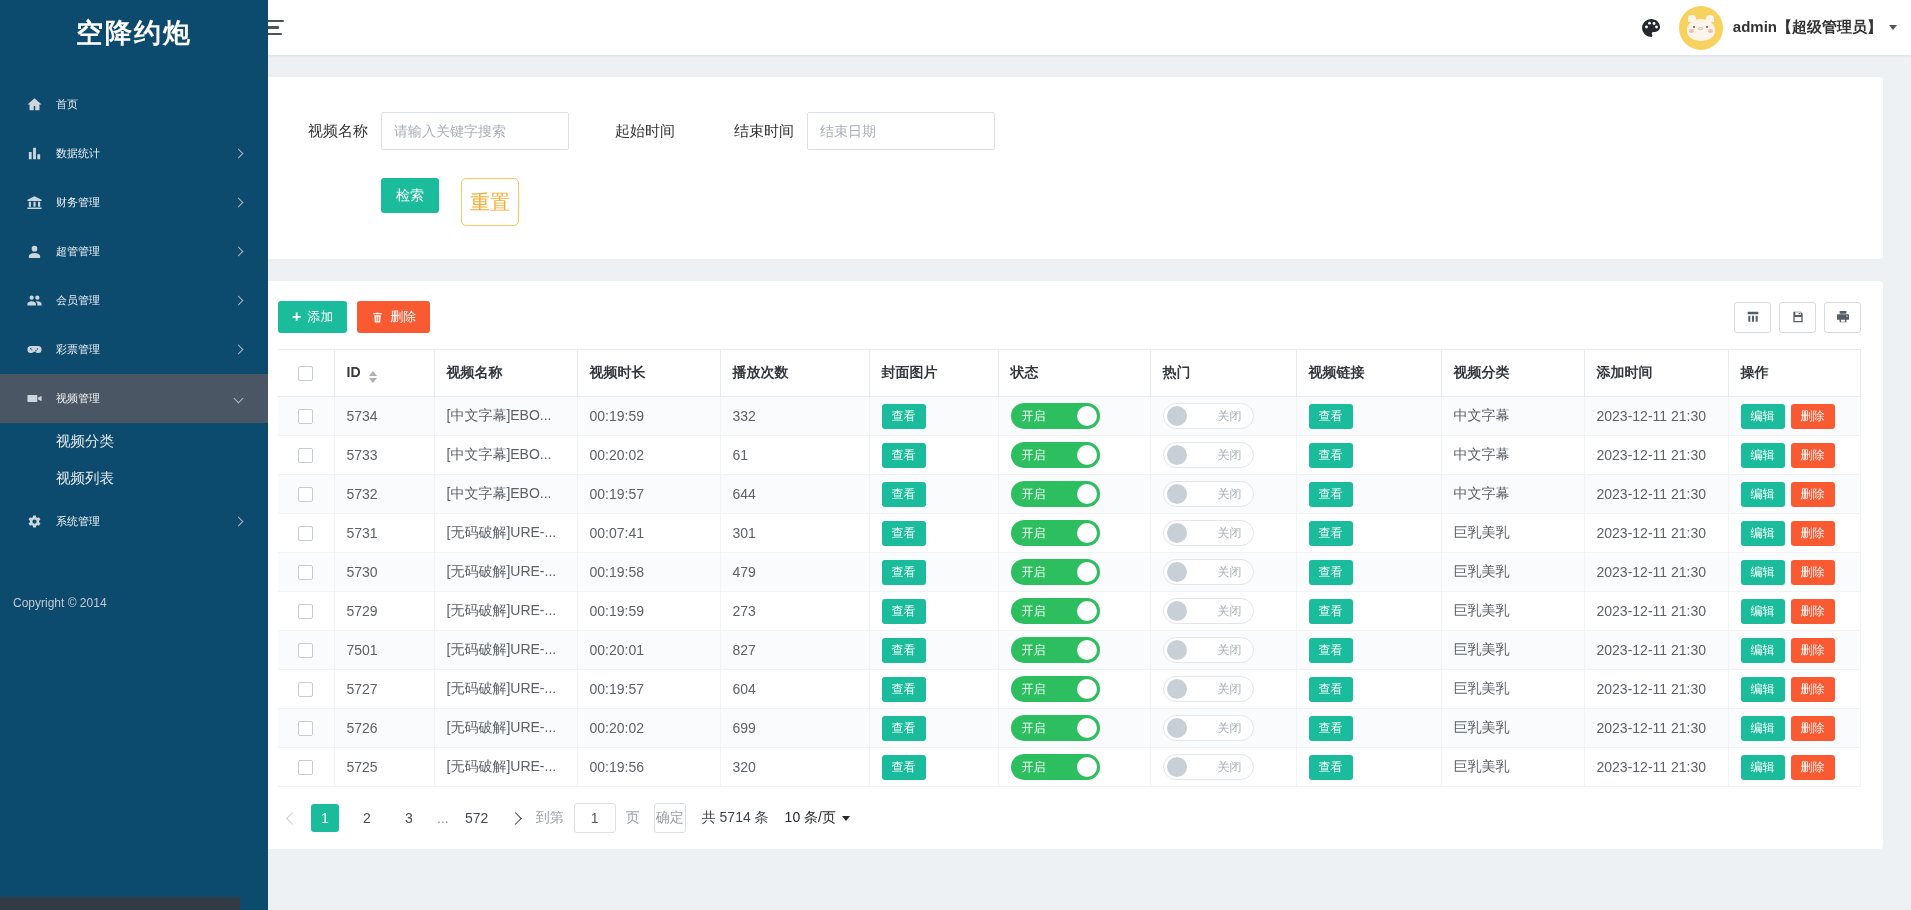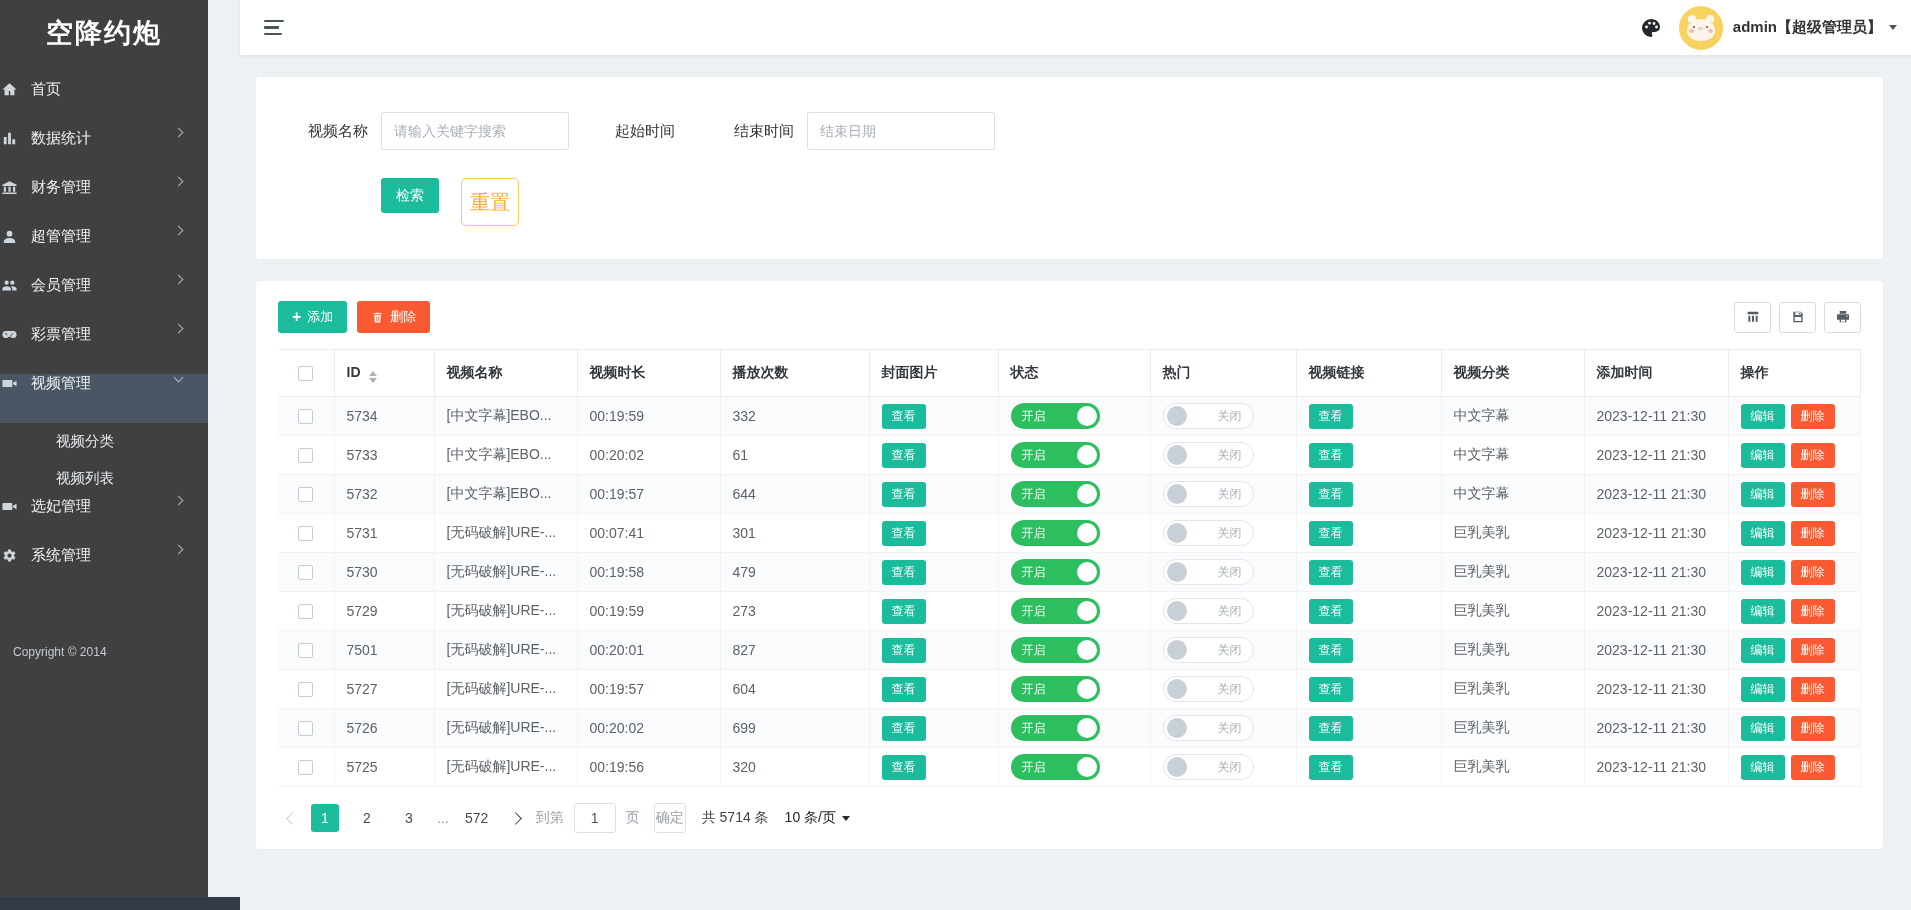--- a/index.html
+++ b/index.html
@@ -1,26 +1,26 @@
 <!DOCTYPE html>
 <html style="--accent: #1abc9c; --danger: #fa5a32; --warning: #fbab2c; --warning-border: #fbc860; --toggle-on: #2dbe60;"><head>
 <meta charset="utf-8">
 <style>
   * { margin:0; padding:0; box-sizing:border-box; }
   html,body { width:1911px; height:910px; overflow:hidden;
     font-family:"Liberation Sans","DejaVu Sans",sans-serif; background:#eef1f4; }
 
   
-  .sidebar { position:absolute; left:0; top:0; width:208px; height:910px;
-    background:#404040; color:#fff; z-index:5; }
+  .sidebar { position:absolute; left:0; top:0; width:268px; height:910px;
+    background:#0c4a6e; color:#fff; z-index:5; }
   .logo { height:66px; display:flex; align-items:center; justify-content:center;
     font-size:27px; font-weight:bold; letter-spacing:2px; color:#fff; }
   .menu { margin-top:14px; }
-  .menu-item { position:relative; height:49px; display:flex; align-items:flex-start;
-    cursor:pointer; color:#eef1f4; font-size:15px; }
+  .menu-item { position:relative; height:49px; display:flex; align-items:center;
+    padding-left:25px; cursor:pointer; color:#eef1f4; font-size:11px; }
   .menu-item.active { background:#4a5663; }
   .menu-item .mi-icon { width:18px; height:18px; margin-right:13px; flex:0 0 18px;
     display:flex; align-items:center; justify-content:center; }
   .mi-icon svg { width:17px; height:17px; fill:#cdd5dd; }
   .chev { position:absolute; right:26px; width:7px; height:7px;
     border-right:1.6px solid #aeb7c1; border-bottom:1.6px solid #aeb7c1; }
   .chev.right { transform:rotate(-45deg); }
   .chev.down  { transform:rotate(45deg); }
   .submenu-item { height:37px; display:flex; align-items:center; padding-left:56px;
     font-size:14.5px; color:#e7ebef; cursor:pointer; }
@@ -207,29 +207,20 @@
     </div>
     <div class="submenu">
       <div class="submenu-item">
         <span>视频分类</span>
       </div>
       <div class="submenu-item">
         <span>视频列表</span>
       </div>
     </div>
 
-    <div class="menu-item">
-      <span class="mi-icon">
-        <svg viewBox="0 0 24 24">
-            <path d="M3 7h12a1 1 0 0 1 1 1v8a1 1 0 0 1-1 1H3a1 1 0 0 1-1-1V8a1 1 0 0 1 1-1zm14 4 5-3v8l-5-3z"></path>
-          </svg>
-        </span>
-      <span>选妃管理</span>
-      <span class="chev right"></span>
-    </div>
 
     <div class="menu-item">
       <span class="mi-icon">
         <svg viewBox="0 0 24 24">
             <path d="M19.4 13a7.5 7.5 0 0 0 0-2l2-1.5-2-3.5-2.4 1a7.4 7.4 0 0 0-1.7-1L15 3.5h-4l-.3 2.5a7.4 7.4 0 0 0-1.7 1l-2.4-1-2 3.5L6.6 11a7.5 7.5 0 0 0 0 2l-2 1.5 2 3.5 2.4-1a7.4 7.4 0 0 0 1.7 1l.3 2.5h4l.3-2.5a7.4 7.4 0 0 0 1.7-1l2.4 1 2-3.5zM13 15a3 3 0 1 1 3-3 3 3 0 0 1-3 3z" transform="translate(-1)"></path>
           </svg>
         </span>
       <span>系统管理</span>
       <span class="chev right"></span>
     </div>

